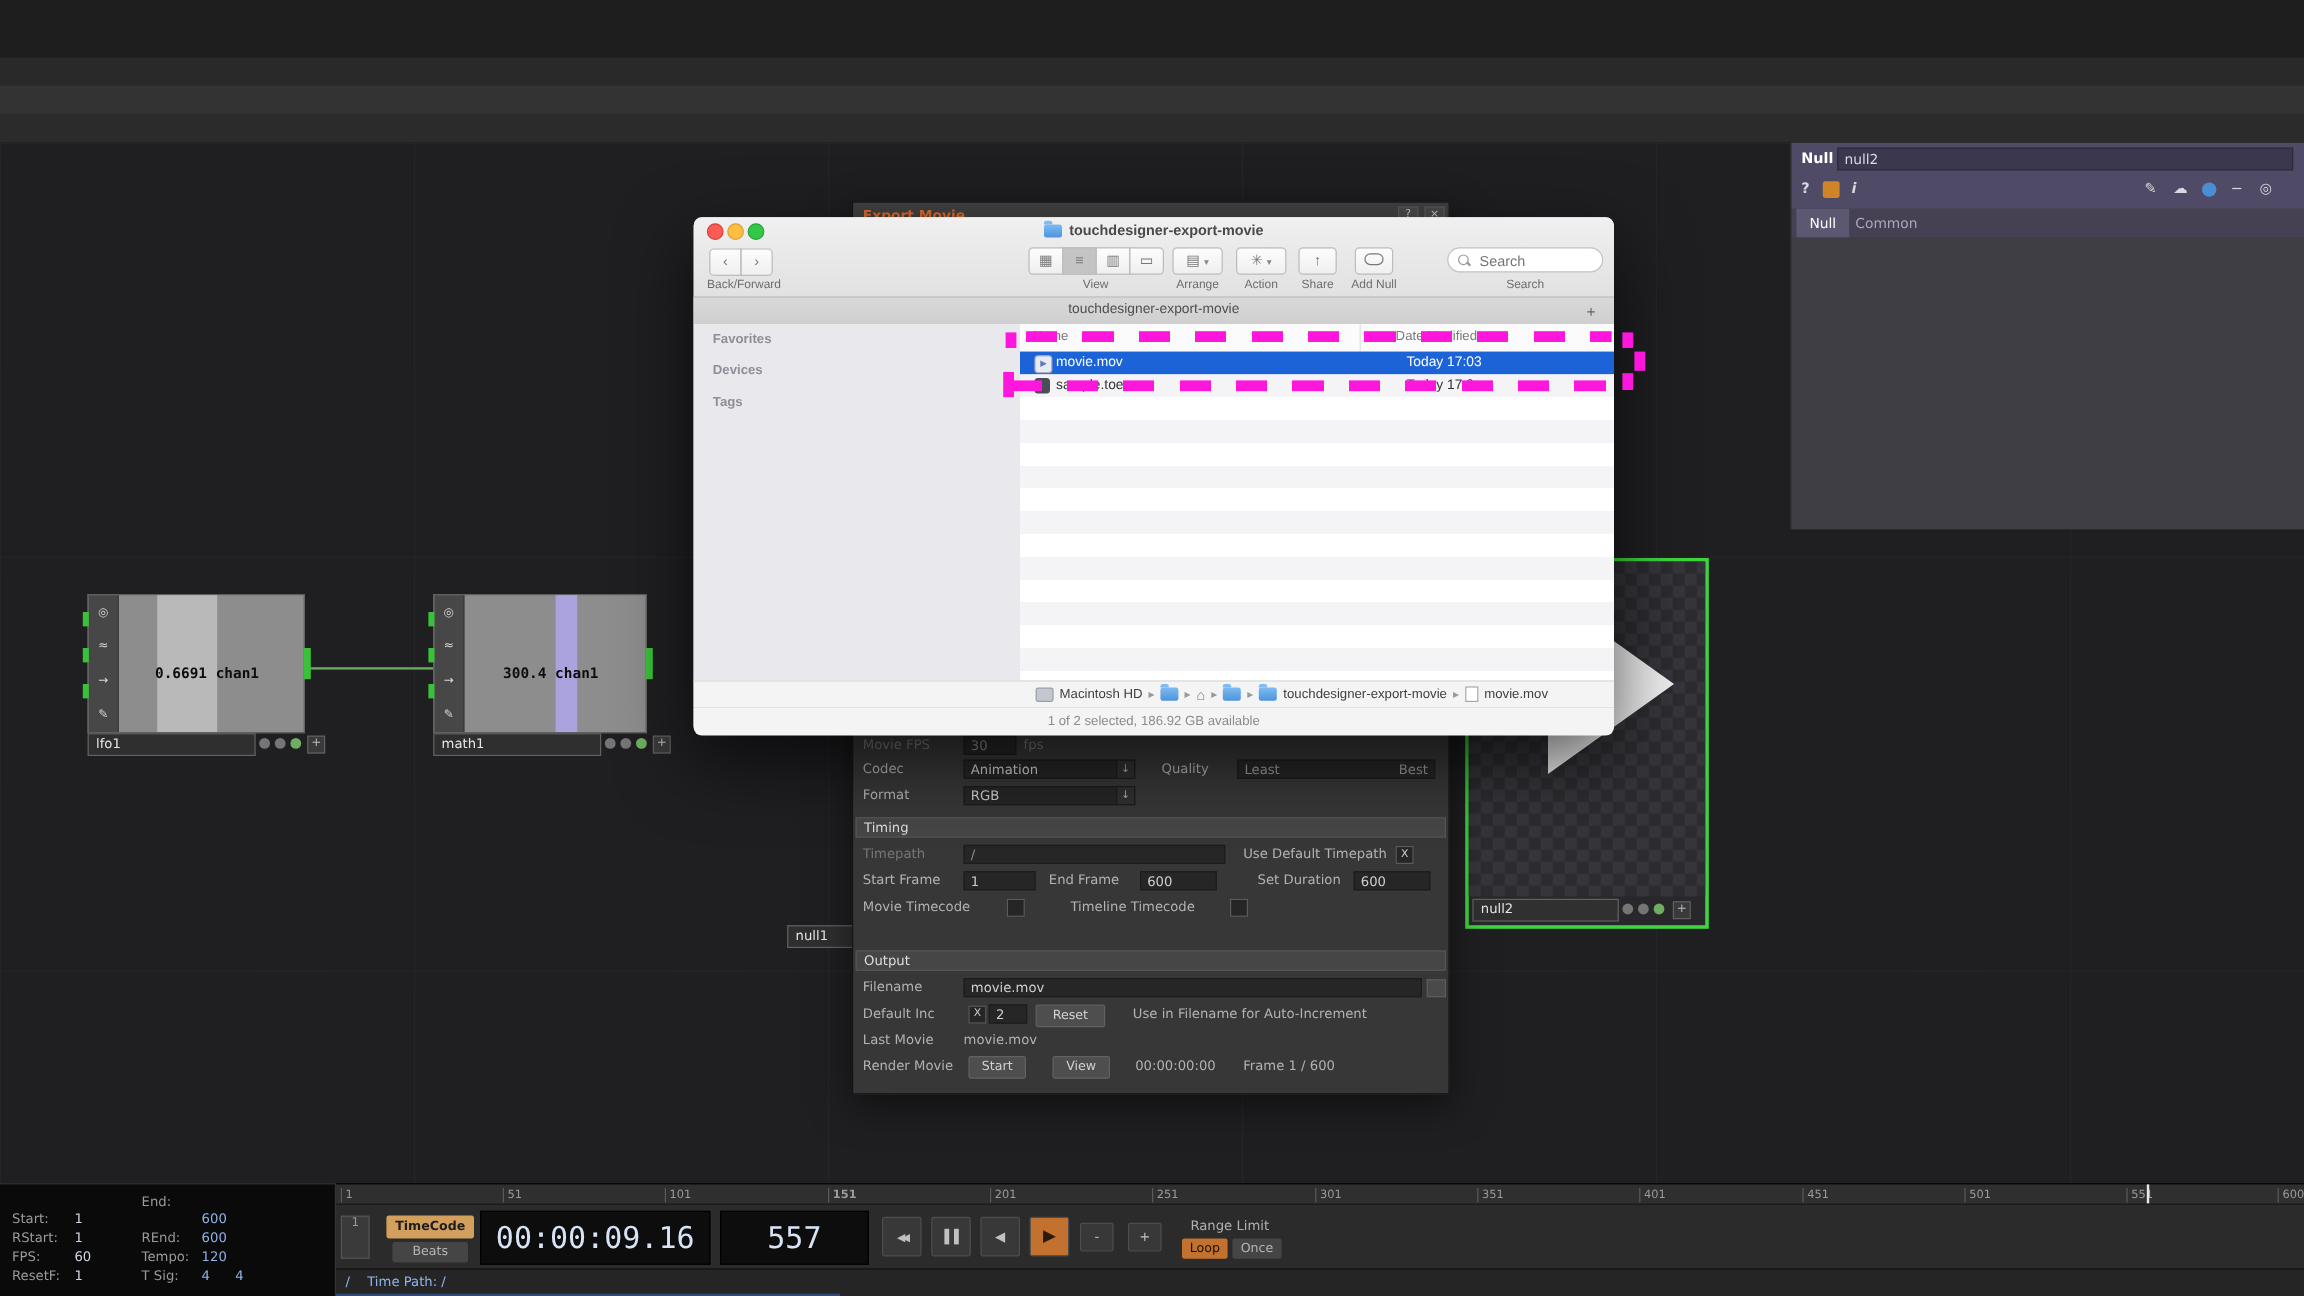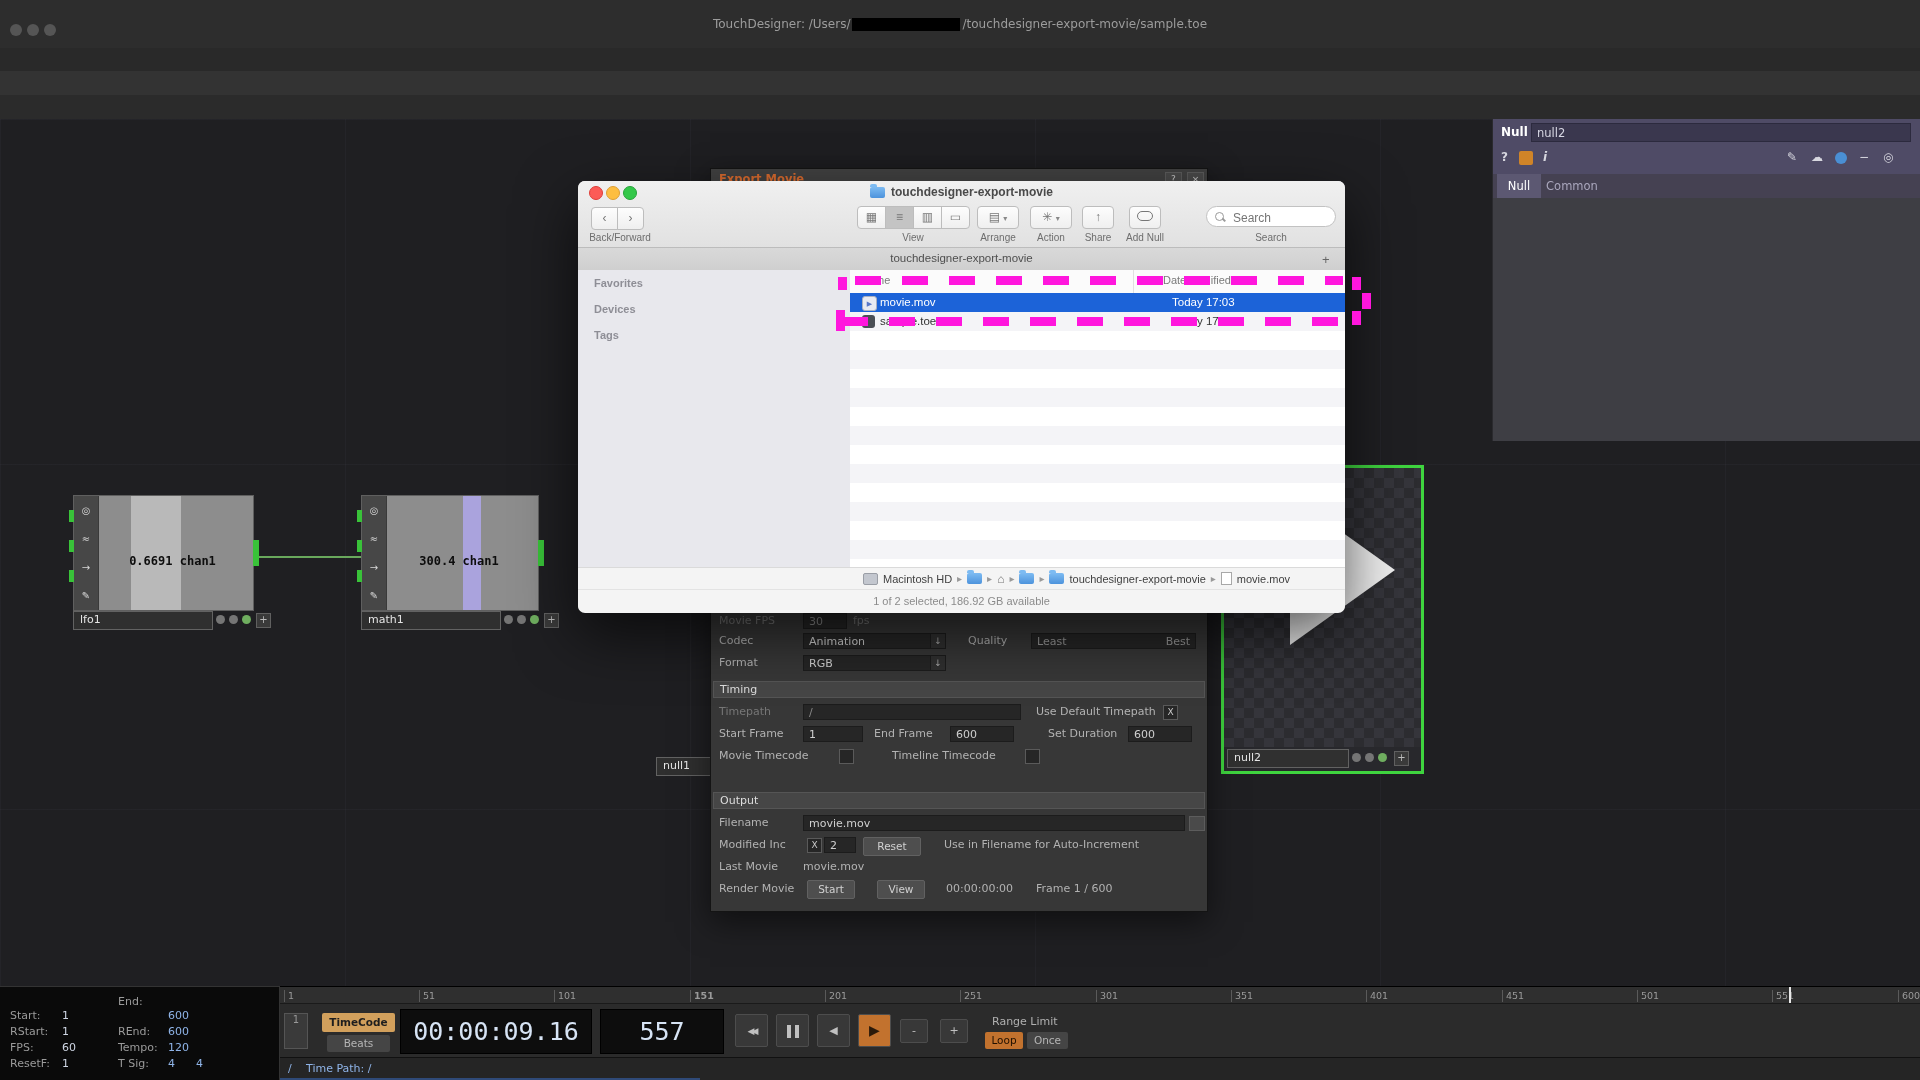--- a/index.html
+++ b/index.html
@@ -159,30 +159,20 @@
           z-index:6;font-size:11px;box-sizing:border-box;}
   .iplabel{position:absolute;color:#9a9a9a;}
   .ipv1{position:absolute;color:#cfd6e4;}
   .ipv2{position:absolute;color:#8fb4e8;}
 </style>
 </head>
 <body>
 
 <div id="app">
 
-  <div class="abs" id="titlebar">
-    <span class="tlight" style="left:10px;"></span>
-    <span class="tlight" style="left:27px;"></span>
-    <span class="tlight" style="left:44px;"></span>
-    <div id="titletext">
-      <span>TouchDesigner: /Users/</span>
-      <span class="redact"></span>
-      <span>/touchdesigner-export-movie/sample.toe</span>
-    </div>
-  </div>
 
   <div class="abs" id="menubar">
     <div class="mbtn" style="left:16px;width:64px;">[ WIKI ]</div>
     <div class="mbtn" style="left:118px;width:68px;">[ FORUM ]</div>
     <div class="mbtn" style="left:214px;width:88px;">[ TUTORIALS ]</div>
     <div class="mbtn" style="left:310px;width:26px;color:#d94f3d;font-weight:bold;">O‖</div>
     <span class="mtext" style="left:344px;top:53px;color:#777;">60</span>
     <span class="mtext" style="left:376px;top:53px;">FPS:</span>
     <div class="mbtn" style="left:404px;width:32px;background:#222;">60</div>
     <span class="xcb" style="left:460px;top:52px;">X</span>
@@ -255,21 +245,21 @@
       <div class="band" style="left:101px;width:18px;background:#aaa3dd;"></div>
       <span class="gtab" style="right:-6px;top:44px;height:26px;width:6px;"></span>
       <div class="nval">300.4 chan1</div>
     </div>
     <div class="nlabel" style="left:361px;top:492px;width:132px;">math1</div>
     <span class="ndot" style="left:504px;top:496px;"></span>
     <span class="ndot" style="left:517px;top:496px;"></span>
     <span class="ndot g" style="left:530px;top:496px;"></span>
     <span class="nplus" style="left:544px;top:494px;">+</span>
 
-    <div class="nlabel" style="left:656px;top:638px;width:48px;">null1</div>
+    <div class="nlabel" style="left:656px;top:652px;width:48px;">null1</div>
 
     <div id="null2" style="left:1221px;top:346px;width:197px;height:303px;">
       <div class="checker">
         <div class="tri"></div>
       </div>
       <div class="nlabel" style="left:3px;top:281px;width:114px;background:#303030;">null2</div>
       <span class="ndot" style="left:128px;top:285px;"></span>
       <span class="ndot" style="left:141px;top:285px;"></span>
       <span class="ndot g" style="left:154px;top:285px;"></span>
       <span class="nplus" style="left:170px;top:283px;">+</span>
@@ -342,21 +332,21 @@
     <span class="xcb" style="left:128px;top:580px;"></span>
     <span class="dlabel" style="left:181px;top:579px;">Timeline Timecode</span>
     <span class="xcb" style="left:314px;top:580px;"></span>
 
     <div class="dsec" style="top:623px;">Output</div>
 
     <span class="dlabel" style="left:8px;top:646px;">Filename</span>
     <div class="fld" style="left:92px;top:646px;width:382px;">movie.mov</div>
     <span class="dwin" style="left:478px;top:647px;width:14px;"></span>
 
-    <span class="dlabel" style="left:8px;top:668px;">Modified Inc</span>
+    <span class="dlabel" style="left:8px;top:668px;">Default Inc</span>
     <span class="xcb" style="left:96px;top:669px;">X</span>
     <div class="fld" style="left:113px;top:668px;width:32px;">2</div>
     <div class="dbtn" style="left:152px;top:668px;width:56px;">Reset</div>
     <span class="dlabel" style="left:233px;top:668px;">Use  in Filename for Auto-Increment</span>
 
     <span class="dlabel" style="left:8px;top:690px;">Last Movie</span>
     <span class="dlabel" style="left:92px;top:690px;">movie.mov</span>
 
     <span class="dlabel" style="left:8px;top:712px;">Render Movie</span>
     <div class="dbtn" style="left:96px;top:711px;width:46px;">Start</div>

